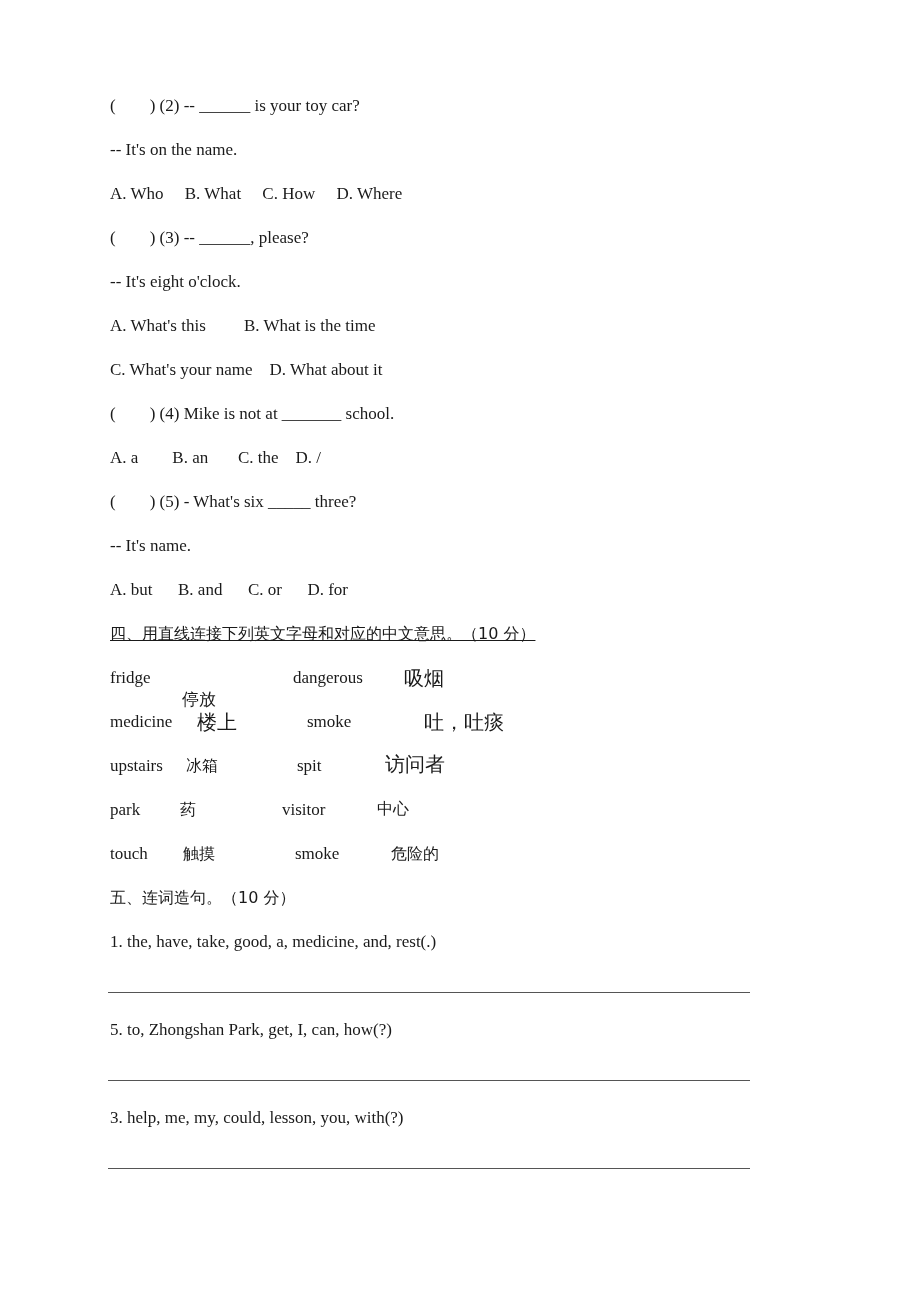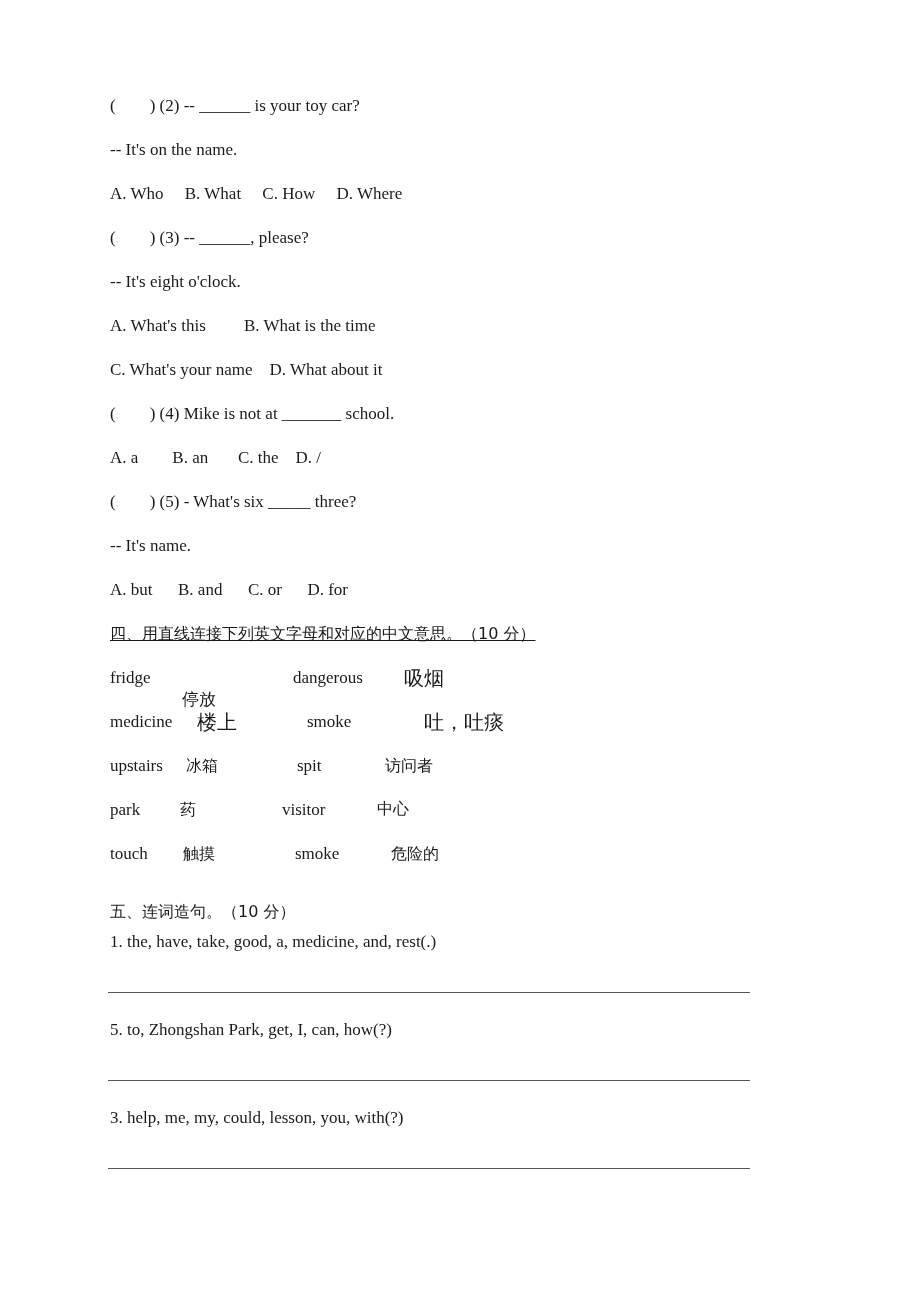--- a/index.html
+++ b/index.html
@@ -40,34 +40,34 @@
   <div class="abs" style="top:667px; left:404px; font-family:Liberation Serif, serif; font-size:20px">吸烟</div>
 
   <div class="abs" style="top:711px; left:110px">medicine</div>
   <div class="abs" style="top:711px; left:197px; font-family:'DejaVu Sans',sans-serif; font-size:20px">楼上</div>
   <div class="abs" style="top:711px; left:307px">smoke</div>
   <div class="abs" style="top:711px; left:424px; font-family:Liberation Serif, serif; font-size:20px">吐，吐痰</div>
 
   <div class="abs" style="top:755px; left:110px">upstairs</div>
   <div class="abs" style="top:755px; left:186px; font-family:'DejaVu Sans',sans-serif; font-size:16px">冰箱</div>
   <div class="abs" style="top:755px; left:297px">spit</div>
-  <div class="abs" style="top:755px; left:385px; font-family:Liberation Serif, serif; font-size:16px">访问者</div>
+  <div class="abs" style="top:755px; left:385px; font-family:Liberation Mono, monospace; font-size:20px">访问者</div>
 
   <div class="abs" style="top:799px; left:110px">park</div>
   <div class="abs" style="top:799px; left:180px; font-family:'DejaVu Sans',sans-serif; font-size:16px">药</div>
   <div class="abs" style="top:799px; left:282px">visitor</div>
   <div class="abs" style="top:799px; left:377px; font-family:Liberation Mono, monospace; font-size:16px">中心</div>
 
   <div class="abs" style="top:843px; left:110px">touch</div>
   <div class="abs" style="top:843px; left:183px; font-family:Liberation Serif, serif; font-size:16px">触摸</div>
   <div class="abs" style="top:843px; left:295px">smoke</div>
   <div class="abs" style="top:843px; left:391px; font-family:'DejaVu Sans',sans-serif; font-size:16px">危险的</div>
 </div>
 
-<div class="line" style="top:887px; font-family:'DejaVu Sans', sans-serif; font-size:16px;margin-top:14px;">五、连词造句。（10 分）</div>
+<div class="line" style="top:887px; font-family:'DejaVu Sans', sans-serif; font-size:16px;">五、连词造句。（10 分）</div>
 
 <div class="line" style="top:931px">1. the, have, take, good, a, medicine, and, rest(.)</div>
 <div class="rule" style="top:992px"></div>
 
 <div class="line" style="top:1019px">5. to, Zhongshan Park, get, I, can, how(?)</div>
 <div class="rule" style="top:1080px"></div>
 
 <div class="line" style="top:1107px">3. help, me, my, could, lesson, you, with(?)</div>
 <div class="rule" style="top:1168px"></div>
 

